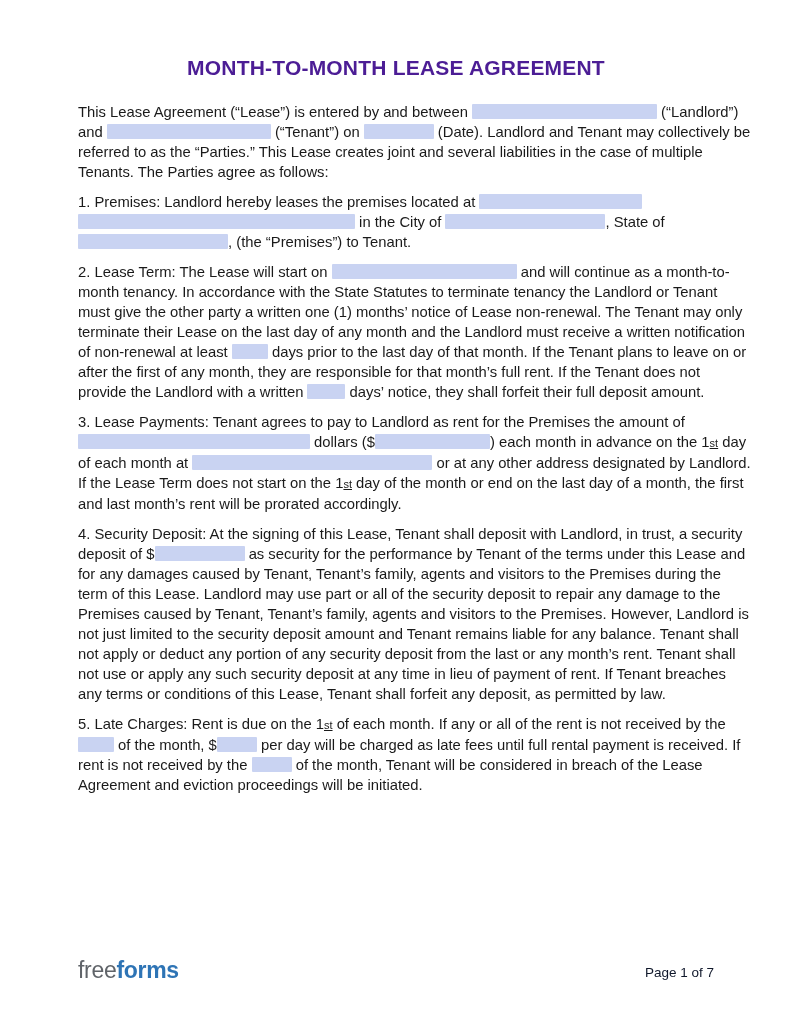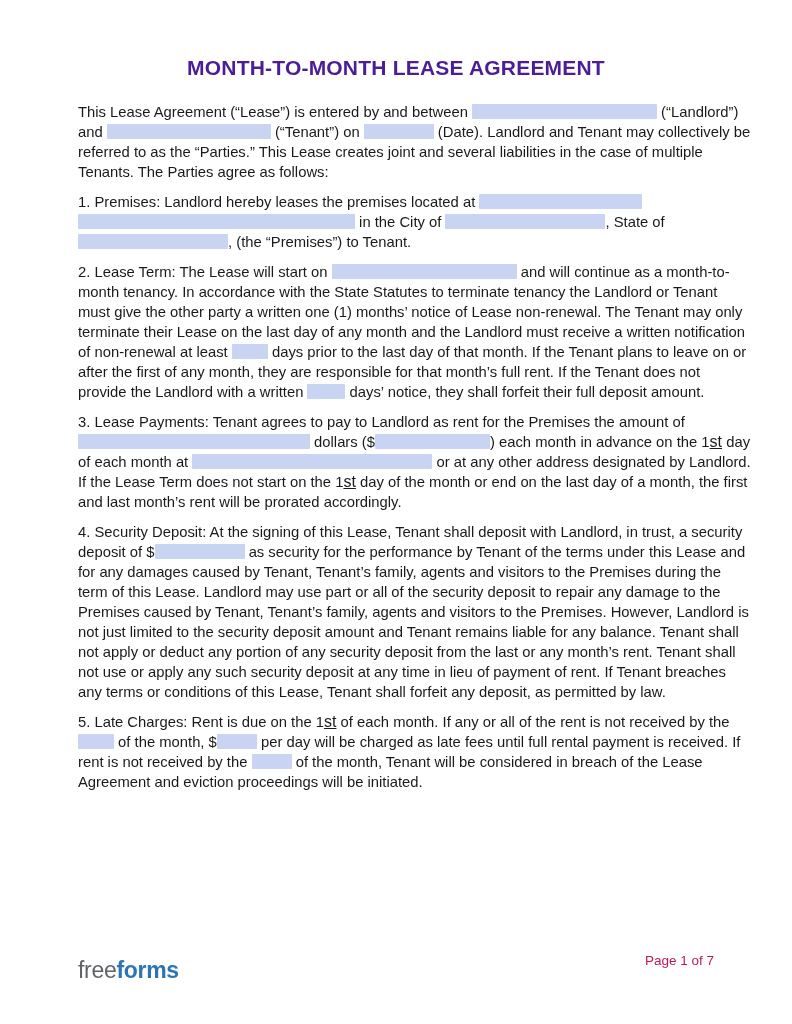--- a/index.html
+++ b/index.html
@@ -38,43 +38,43 @@
   .para { margin: 0 0 10px 0; }
   .para strong { font-weight: normal; }
   .blank {
     display: inline-block;
     background: var(--blank-color);
     height: 15px;
     vertical-align: -2px;
     border-radius: 1px;
   }
   .small-ord {
-    font-size: 16px;
+    font-size: 11px;
     text-decoration: underline;
   }
   .footer {
     position: absolute;
     left: 78px;
     right: 78px;
     bottom: 42px;
     display: flex;
     justify-content: space-between;
     align-items: flex-end;
   }
   .logo {
     font-size: 23px;
     letter-spacing: -0.3px;
     line-height: 1;
   }
   .logo .free { color: var(--logo-free); font-weight: 400; }
   .logo .forms { color: var(--logo-forms); font-weight: 700; }
   .page-number {
     font-size: 13.5px;
-    color: #be185d;
-    margin-bottom: 14px;
+    color: #0f172a;
+    margin-bottom: 2px;
     text-align: center;
   }
 </style>
 </head>
 <body>
 
 <div class="page">
   <h1 class="doc-title">MONTH-TO-MONTH LEASE AGREEMENT</h1>
 
   <div class="doc-content" id="doc-body">

